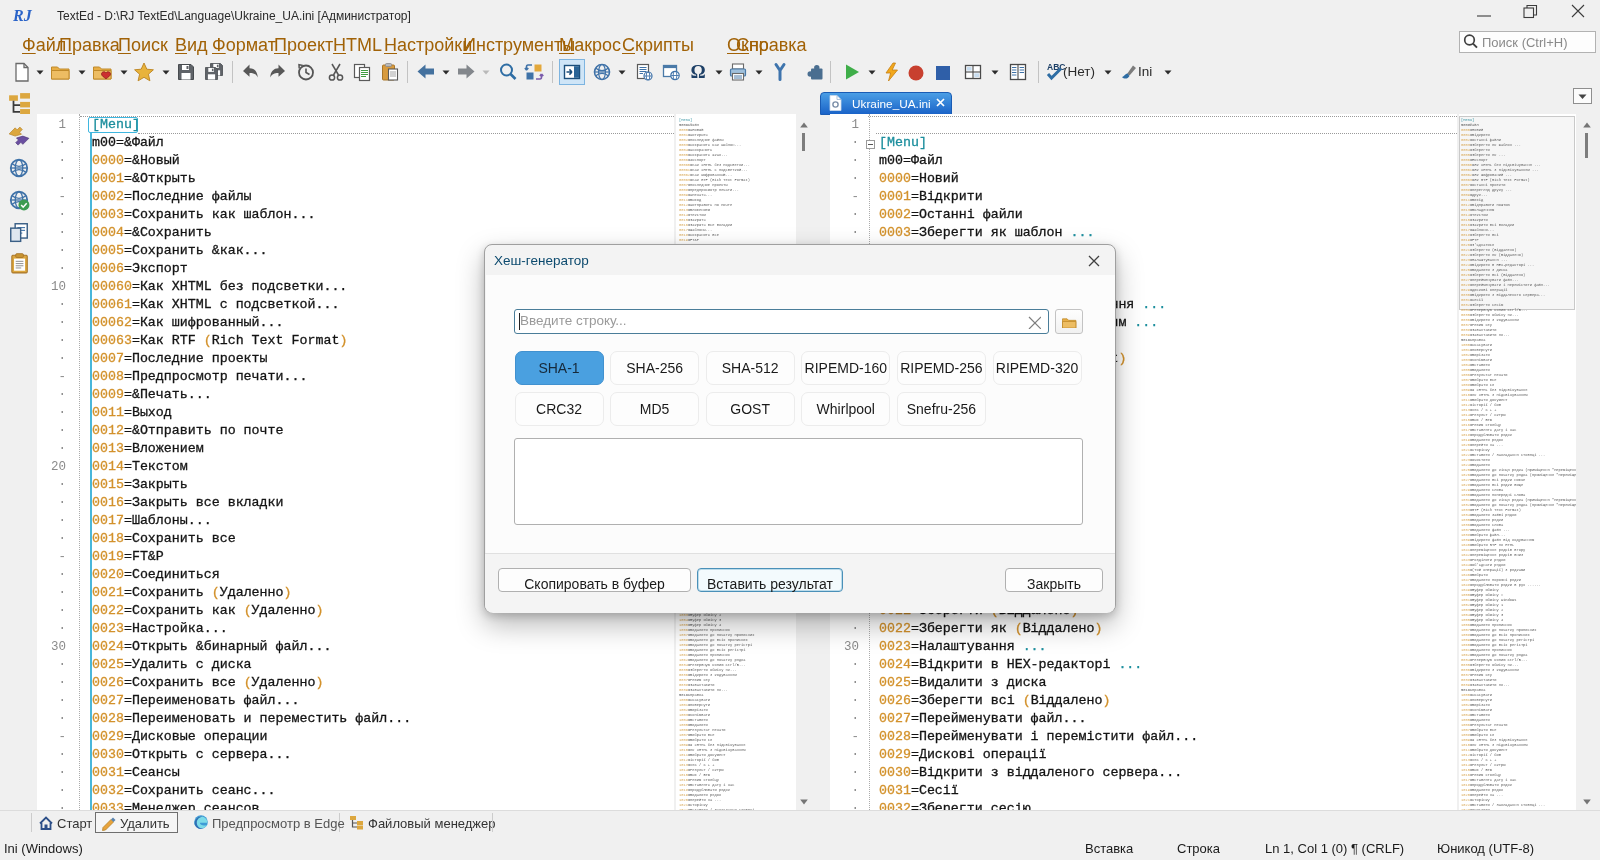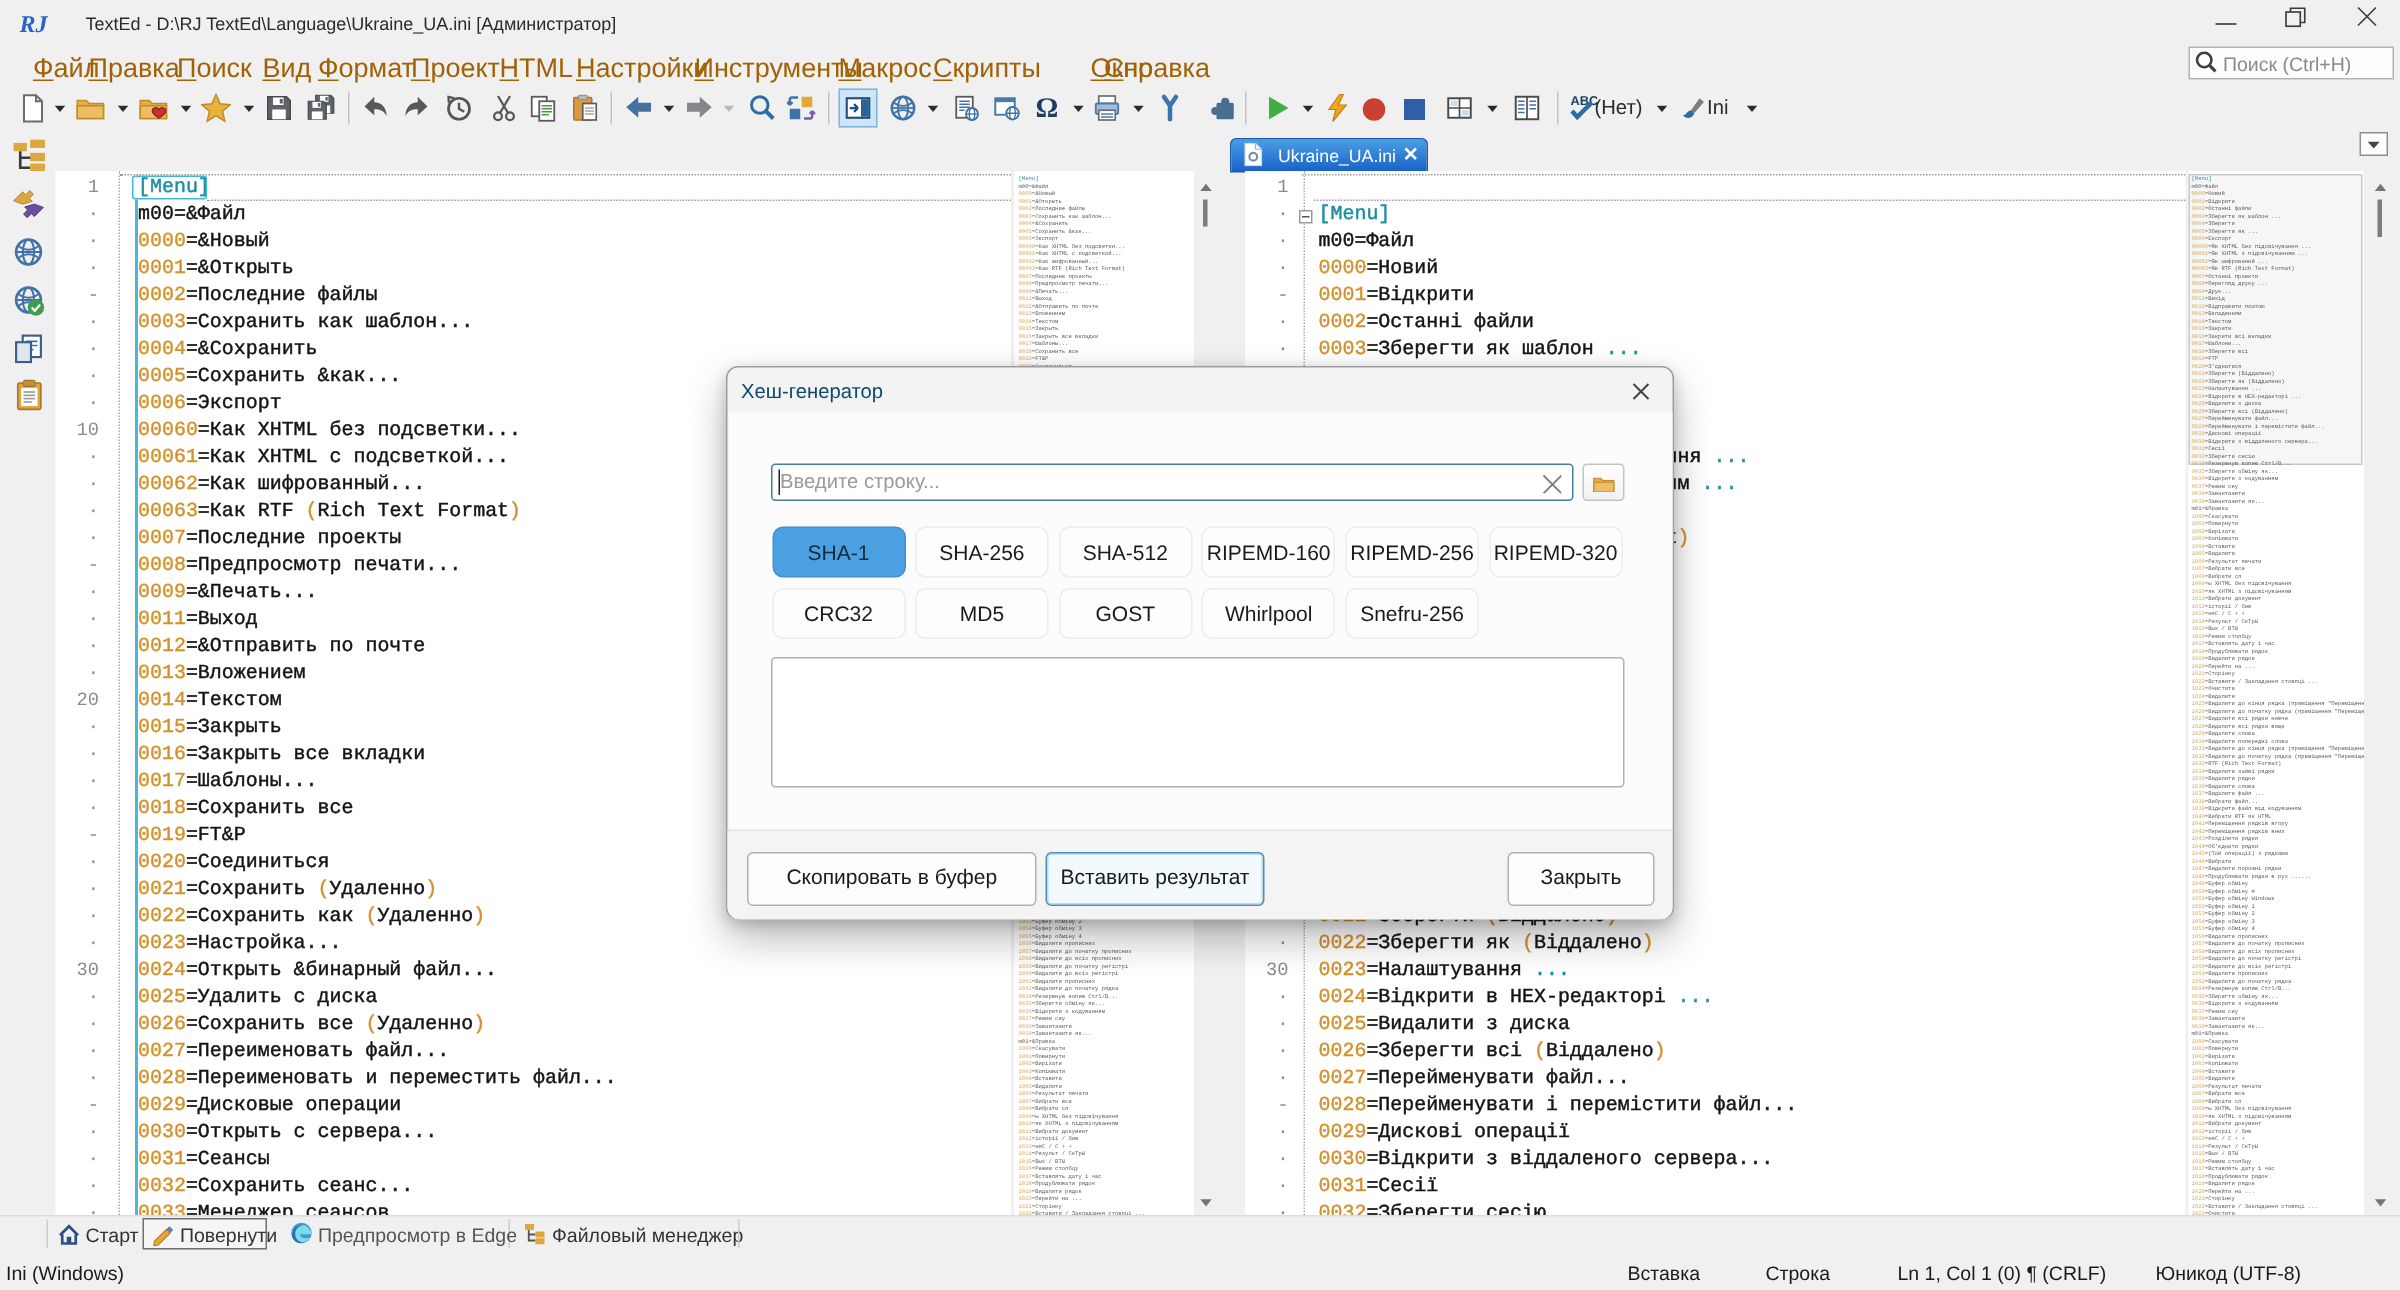--- a/index.html
+++ b/index.html
@@ -17,21 +17,21 @@
 .code b { font-weight:normal; color:#1d8f9e; }
 .mm { position:absolute; font-family:"Liberation Mono",monospace; font-size:7.4px;
   line-height:10px; color:#5c5c5c; white-space:pre; transform:scale(0.5); transform-origin:0 0; }
 .mm i { font-style:normal; color:#d8a958; }
 .mm b { font-weight:normal; color:#2e8f9e; }
 .dots { border-top:1px dotted #9a9a9a; height:0; position:absolute; }
 .vdots { border-left:1px dotted #ababab; width:0; position:absolute; }
 .hb { position:absolute; width:89px; height:34px; background:#fdfdfd; border:1px solid #ececec;
   border-radius:7px; font-size:14px; color:#1a1a1a; text-align:center; line-height:32px; }
 .hb.sel { background:#4aa0e0; border-color:#4191cf; color:#16293a; }
-.btn { position:absolute; height:36px; background:#fdfdfd; border:1px solid #b0b0b0;
+.btn { position:absolute; height:24px; background:#fdfdfd; border:1px solid #b0b0b0;
   border-radius:4px; font-size:14px; color:#1a1a1a; text-align:center; line-height:30px; }
 .st { position:absolute; top:841px; font-size:13px; color:#1a1a1a; }
 .bt { position:absolute; top:816px; font-size:13px; color:#333; }
 </style></head><body>
 
 <div class="abs" style="left:0;top:0;width:1600px;height:32px;background:#f0f0f0"></div>
 <svg class="abs" style="left:13px;top:7px" width="26" height="18" viewBox="0 0 26 18">
   <text x="0" y="14" font-family="Liberation Serif" font-size="16" font-style="italic" font-weight="bold" fill="#2a63c8">RJ</text>
 </svg>
 <div class="abs" style="left:57px;top:9px;font-size:12px;color:#2a2a2a">TextEd - D:\RJ TextEd\Language\Ukraine_UA.ini [Администратор]</div>
@@ -503,21 +503,21 @@
     <path d="M0.5,8.5 C0.8,3.5 4.5,0.8 8.2,1.6 C11.8,2.4 13.4,5.2 13.4,7.8 L5.8,7.8 C6.2,10.2 9.8,11.3 13,9.9 C11.2,13.2 5.8,14.6 2.6,11.8 C1.4,10.8 0.7,9.8 0.5,8.5 Z" fill="#7ddbe8"></path>
     <path d="M0.5,8.5 C0.8,3.5 4.5,0.8 8.2,1.6 L8.5,1.7 C4.8,2.2 2.6,5 2.8,7.9 C3,11.5 6,13.8 9.5,13.5 C6.5,14.8 3,13.6 1.5,11 C0.9,10.2 0.6,9.4 0.5,8.5 Z" fill="#2f6fb5"></path>
   </svg>
 <svg style="position:absolute;left:349px;top:815px" width="15" height="16" viewBox="0 0 15 16">
     <rect x="1" y="1" width="6" height="4" fill="#dca73f"></rect>
     <path d="M3.5,5 V12 H8 M3.5,8 H8" fill="none" stroke="#555" stroke-width="1.2"></path>
     <rect x="8" y="6" width="6" height="4" fill="#dca73f"></rect>
     <rect x="8" y="10.5" width="6" height="4" fill="#dca73f"></rect>
   </svg>
 <div class="bt" style="left:57px">Старт</div>
-<div class="bt" style="left:120px">Повернути</div>
+<div class="bt" style="left:120px">Удалить</div>
 <div class="abs" style="left:339px;top:813px;width:1px;height:19px;background:#cccccc"></div>
 <div class="bt" style="left:212px;color:#555">Предпросмотр в Edge</div>
 <div class="bt" style="left:368px">Файловый менеджер</div>
 <div class="abs" style="left:492px;top:813px;width:1px;height:19px;background:#cccccc"></div>
 
 <div class="st" style="left:4px">Ini (Windows)</div>
 <div class="st" style="left:1085px">Вставка</div>
 <div class="st" style="left:1177px">Строка</div>
 <div class="st" style="left:1265px">Ln 1, Col 1 (0) ¶ (CRLF)</div>
 <div class="st" style="left:1437px">Юникод (UTF-8)</div>

